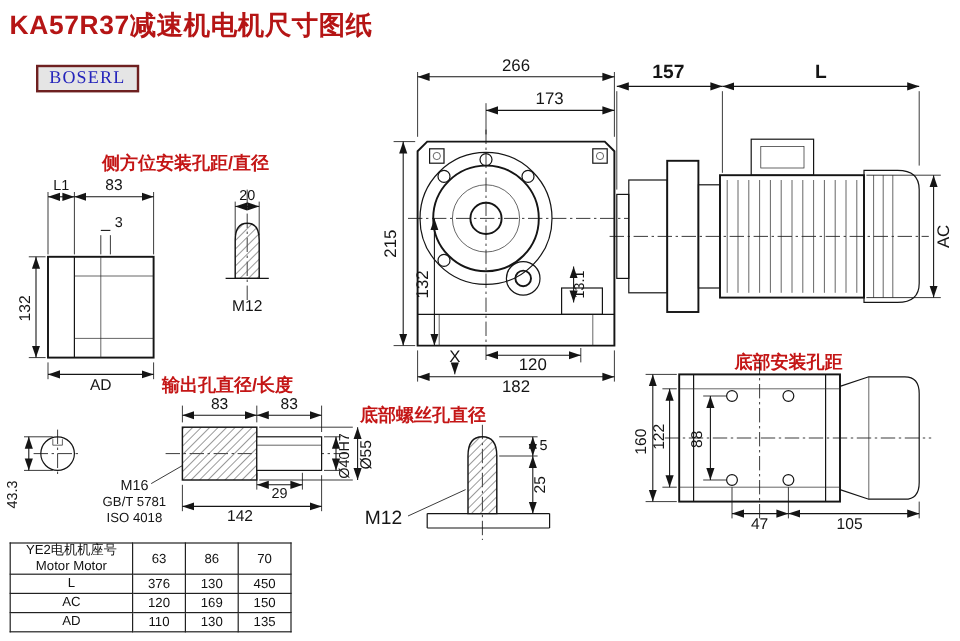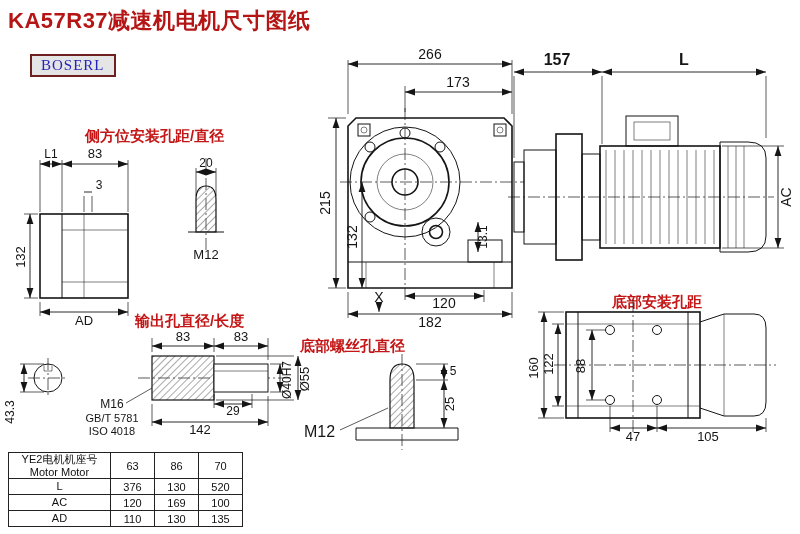--- a/index.html
+++ b/index.html
@@ -290,27 +290,27 @@
           <div>Motor Motor</div>
         </td>
         <td>63</td>
         <td>86</td>
         <td>70</td>
       </tr>
       <tr>
         <td class="c0">L</td>
         <td>376</td>
         <td>130</td>
-        <td>520</td>
+        <td>450</td>
       </tr>
       <tr>
         <td class="c0">AC</td>
         <td>120</td>
         <td>169</td>
-        <td>100</td>
+        <td>150</td>
       </tr>
       <tr>
         <td class="c0">AD</td>
         <td>110</td>
         <td>130</td>
         <td>135</td>
       </tr>
     </tbody>
   </table>
 

